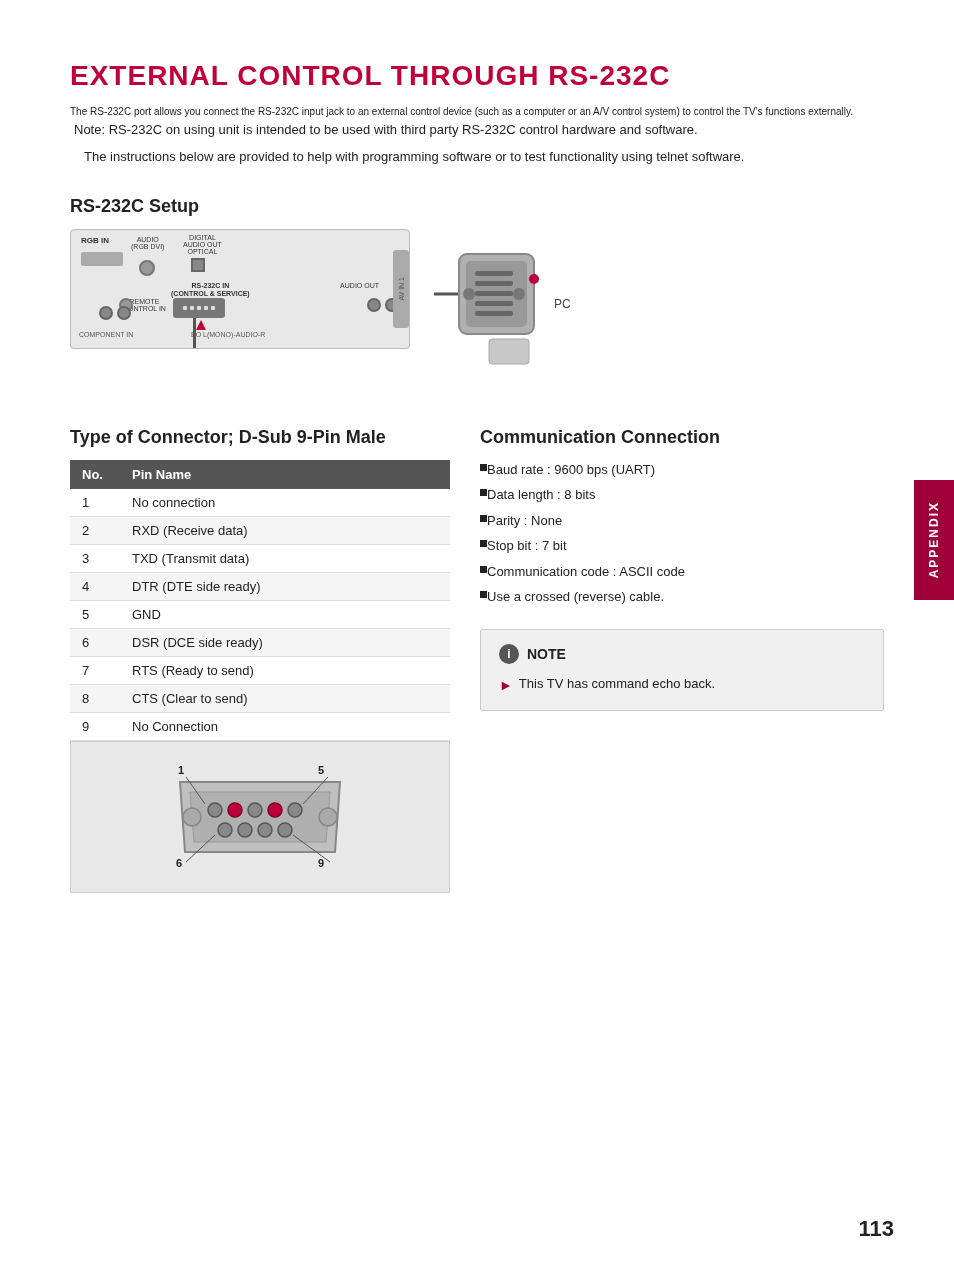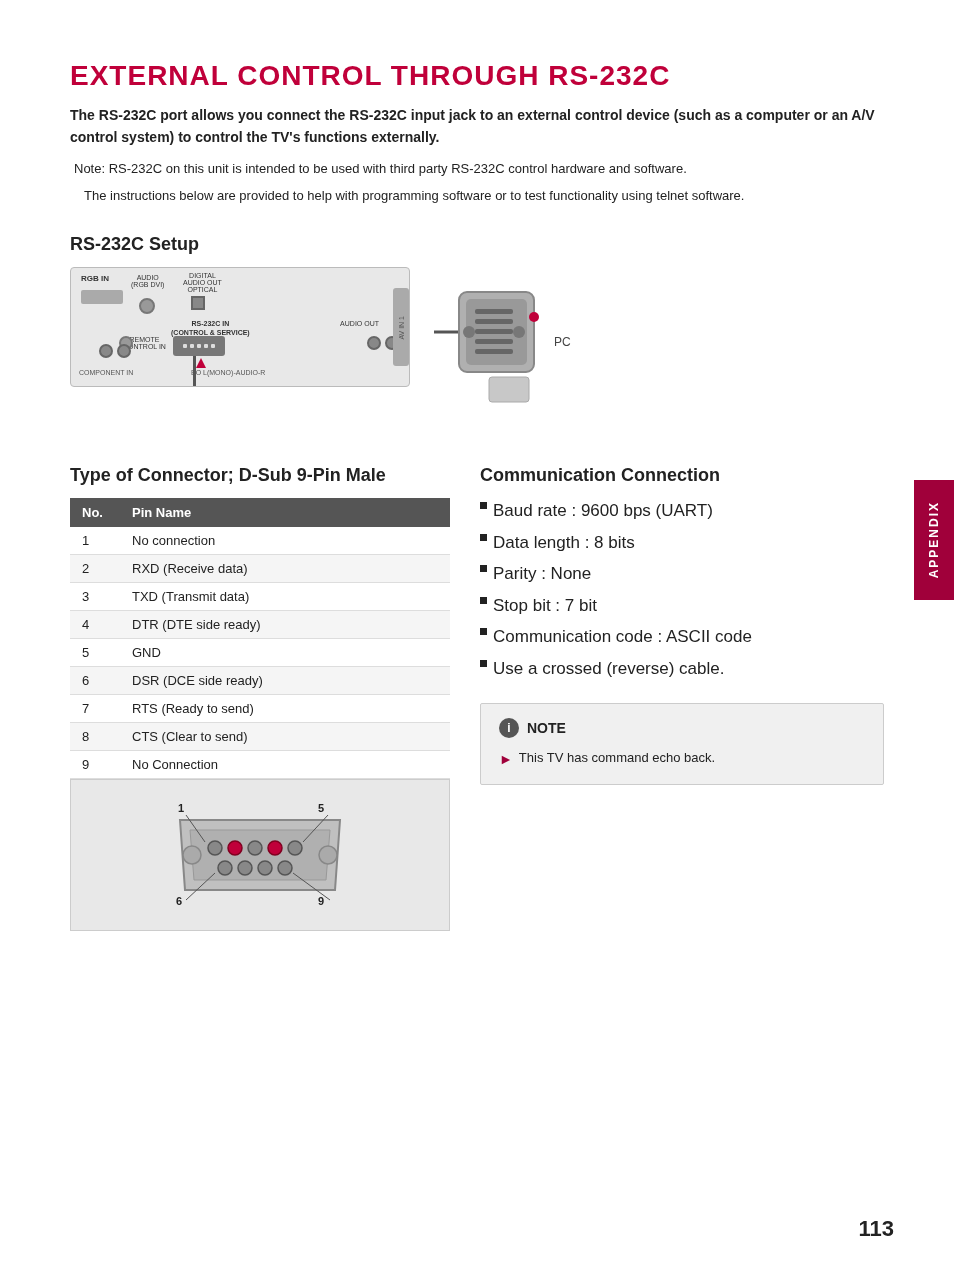--- a/index.html
+++ b/index.html
@@ -65,24 +65,23 @@
     .page-title {
       font-size: 28px;
       font-weight: bold;
       color: #c0003a;
       margin-bottom: 12px;
       letter-spacing: 1px;
     }
 
     
     .intro-text {
-      font-size: 14px;
+      font-size: 10px;
       line-height: 1.6;
-      margin-bottom: 10px;
-      font-weight: bold;
+      font-weight: normal;
       max-width: 820px;
     }
 
     .note-text {
       font-size: 13px;
       line-height: 1.6;
       margin-bottom: 6px;
       max-width: 820px;
     }
     .note-row {
@@ -199,23 +198,23 @@
       align-items: center;
     }
 
     
     .comm-params {
       margin-top: 8px;
     }
     .comm-param-item {
       display: flex;
       align-items: flex-start;
-      gap: 6px;
+      gap: 0;
       margin-bottom: 6px;
-      font-size: 17px;
+      font-size: 13px;
       line-height: 1.5;
     }
     .bullet-sq {
       display: inline-block;
       width: 7px;
       height: 7px;
       background: #222;
       margin-top: 4px;
       flex-shrink: 0;
     }
@@ -275,21 +274,21 @@
     </div>
   </div>
 
   <h1 class="page-title">EXTERNAL CONTROL THROUGH RS-232C</h1>
 
   <p class="intro-text">The RS-232C port allows you connect the RS-232C input jack to an external control device (such as a computer or an A/V control system) to control the TV's functions externally.</p>
 
   <div style="margin-bottom: 22px;">
     <div class="note-row">
       <span class="note-bullet"></span>
-      <span class="note-text">Note: RS-232C on this unit is intended to be used with third party RS-232C control hardware and software.</span>
+      <span class="note-text">Note: RS-232C on using unit is intended to be used with third party RS-232C control hardware and software.</span>
     </div>
     <div class="note-indent">
       <span class="note-text">The instructions below are provided to help with programming software or to test functionality using telnet software.</span>
     </div>
   </div>
 
   <h2 class="section-heading">RS-232C Setup</h2>
 
   <div class="setup-image-container">
 

